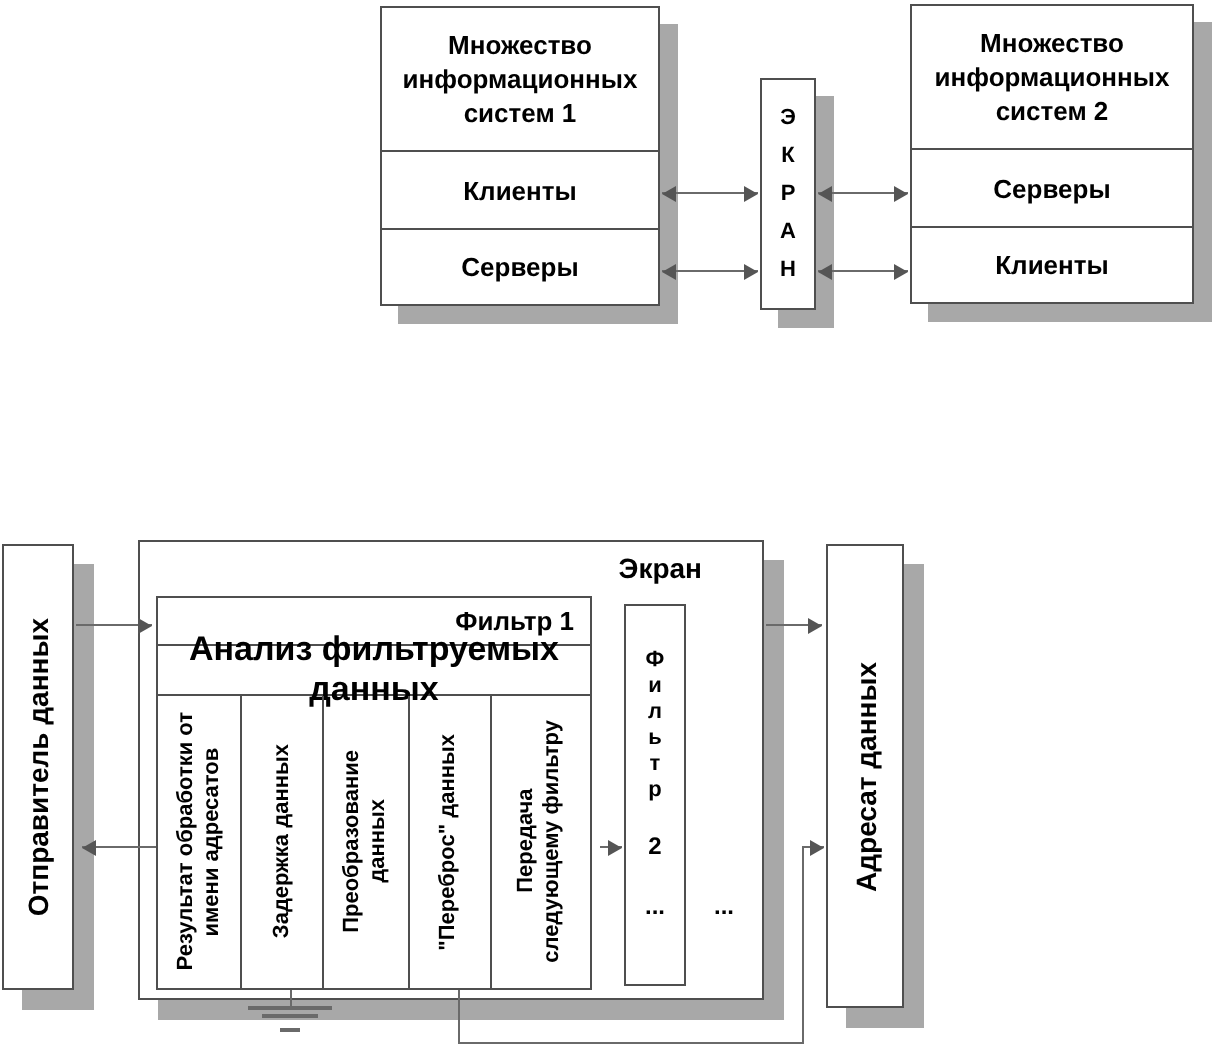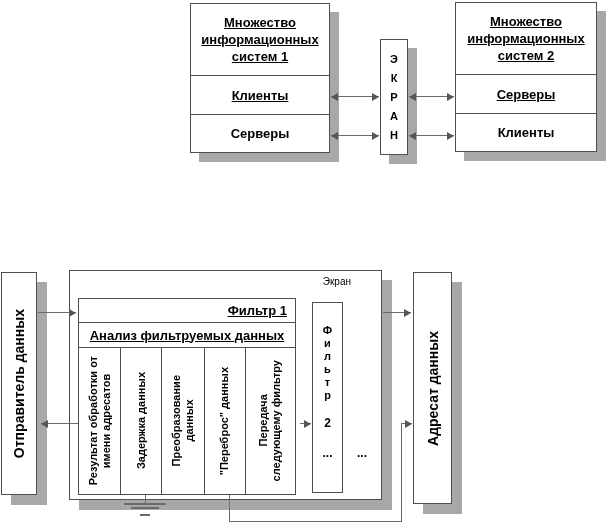--- a/index.html
+++ b/index.html
@@ -12,21 +12,21 @@
   html,body{margin:0;padding:0;background:#ffffff;}
   .canvas{
     position:relative;width:607px;height:524px;background:#ffffff;overflow:hidden;
     font-family:"Liberation Sans","DejaVu Sans",sans-serif;color:var(--text);
   }
   .box{position:absolute;background:#ffffff;border:1px solid var(--border);box-sizing:border-box;}
   .sh9{box-shadow:9px 9px 0 0 var(--shadow);}
   .sh10{box-shadow:10px 10px 0 0 var(--shadow);}
   .sec{display:flex;align-items:center;justify-content:center;text-align:center;
        font-weight:bold;white-space:pre-line;box-sizing:border-box;}
-  .divb{border-bottom:1px solid var(--border);text-decoration:underline;}
+  .divb{border-bottom:1px solid var(--border);}
   .col3{display:flex;flex-direction:column;}
   .vt{writing-mode:vertical-rl;transform:rotate(180deg);white-space:pre-line;
       text-align:center;font-weight:bold;display:block;}
   .cfx{display:flex;align-items:center;justify-content:center;}
   
   .hl{position:absolute;height:0;border-top:1px solid var(--line);}
   .vl{position:absolute;width:0;border-left:1px solid var(--line);}
   .ar::after{content:"";position:absolute;right:0;top:-4px;width:0;height:0;
     border-top:4px solid transparent;border-bottom:4px solid transparent;border-left:7px solid var(--head);}
   .al::before{content:"";position:absolute;left:0;top:-4px;width:0;height:0;
@@ -66,27 +66,27 @@
   <div class="hl al ar lines" style="left:331px;top:96px;width:48px;"></div>
   <div class="hl al ar lines" style="left:331px;top:135px;width:48px;"></div>
   <div class="hl al ar lines" style="left:409px;top:96px;width:45px;"></div>
   <div class="hl al ar lines" style="left:409px;top:135px;width:45px;"></div>
 
   <div class="box sh10 cfx" style="left:1px;top:272px;width:36px;height:223px;">
     <span class="vt" style="font-size:14px;">Отправитель данных</span>
   </div>
 
   <div class="box sh10" style="left:69px;top:270px;width:313px;height:230px;">
-    <div style="position:absolute;right:30px;top:5px;font-size:10px;font-weight:normal;">Экран</div>
+    <div style="position:absolute;right:30px;top:5px;font-size:14px;font-weight:bold;">Экран</div>
   </div>
 
   <div class="box col3" style="left:78px;top:298px;width:218px;height:197px;">
     <div class="divb" style="height:24px;display:flex;align-items:center;justify-content:flex-end;
          padding-right:8px;font-size:13px;font-weight:bold;box-sizing:border-box;">Фильтр 1</div>
-    <div class="sec divb" style="height:25px;font-size:13px;">Анализ фильтруемых данных</div>
+    <div class="sec divb" style="height:25px;font-size:17px;">Анализ фильтруемых данных</div>
     <div style="flex:1;display:flex;">
       <div class="cfx" style="width:43px;border-right:1px solid var(--border);box-sizing:border-box;">
         <span class="vt" style="font-size:11px;line-height:13px;">Результат обработки от
 имени адресатов</span>
       </div>
       <div class="cfx" style="width:42px;border-right:1px solid var(--border);box-sizing:border-box;">
         <span class="vt" style="font-size:11px;line-height:13px;">Задержка данных</span>
       </div>
       <div class="cfx" style="width:43px;border-right:1px solid var(--border);box-sizing:border-box;">
         <span class="vt" style="font-size:11px;line-height:13px;">Преобразование

